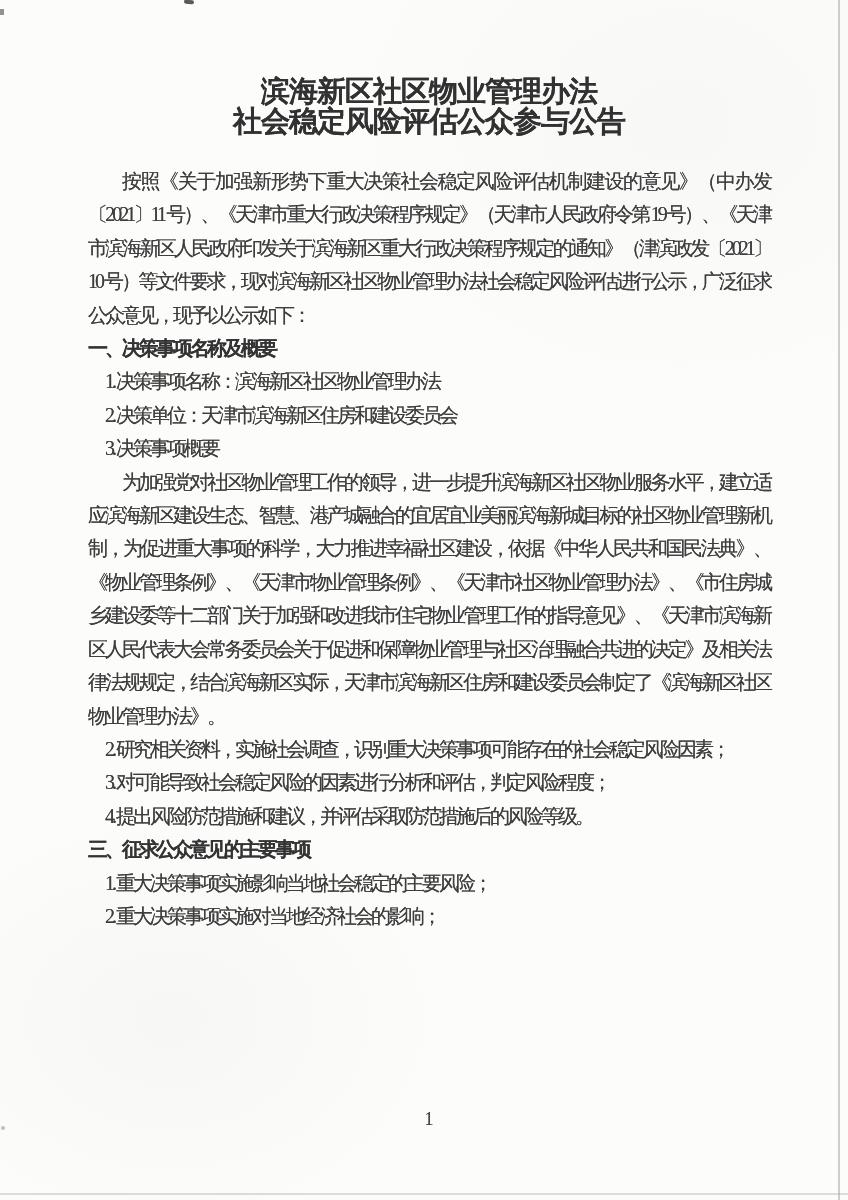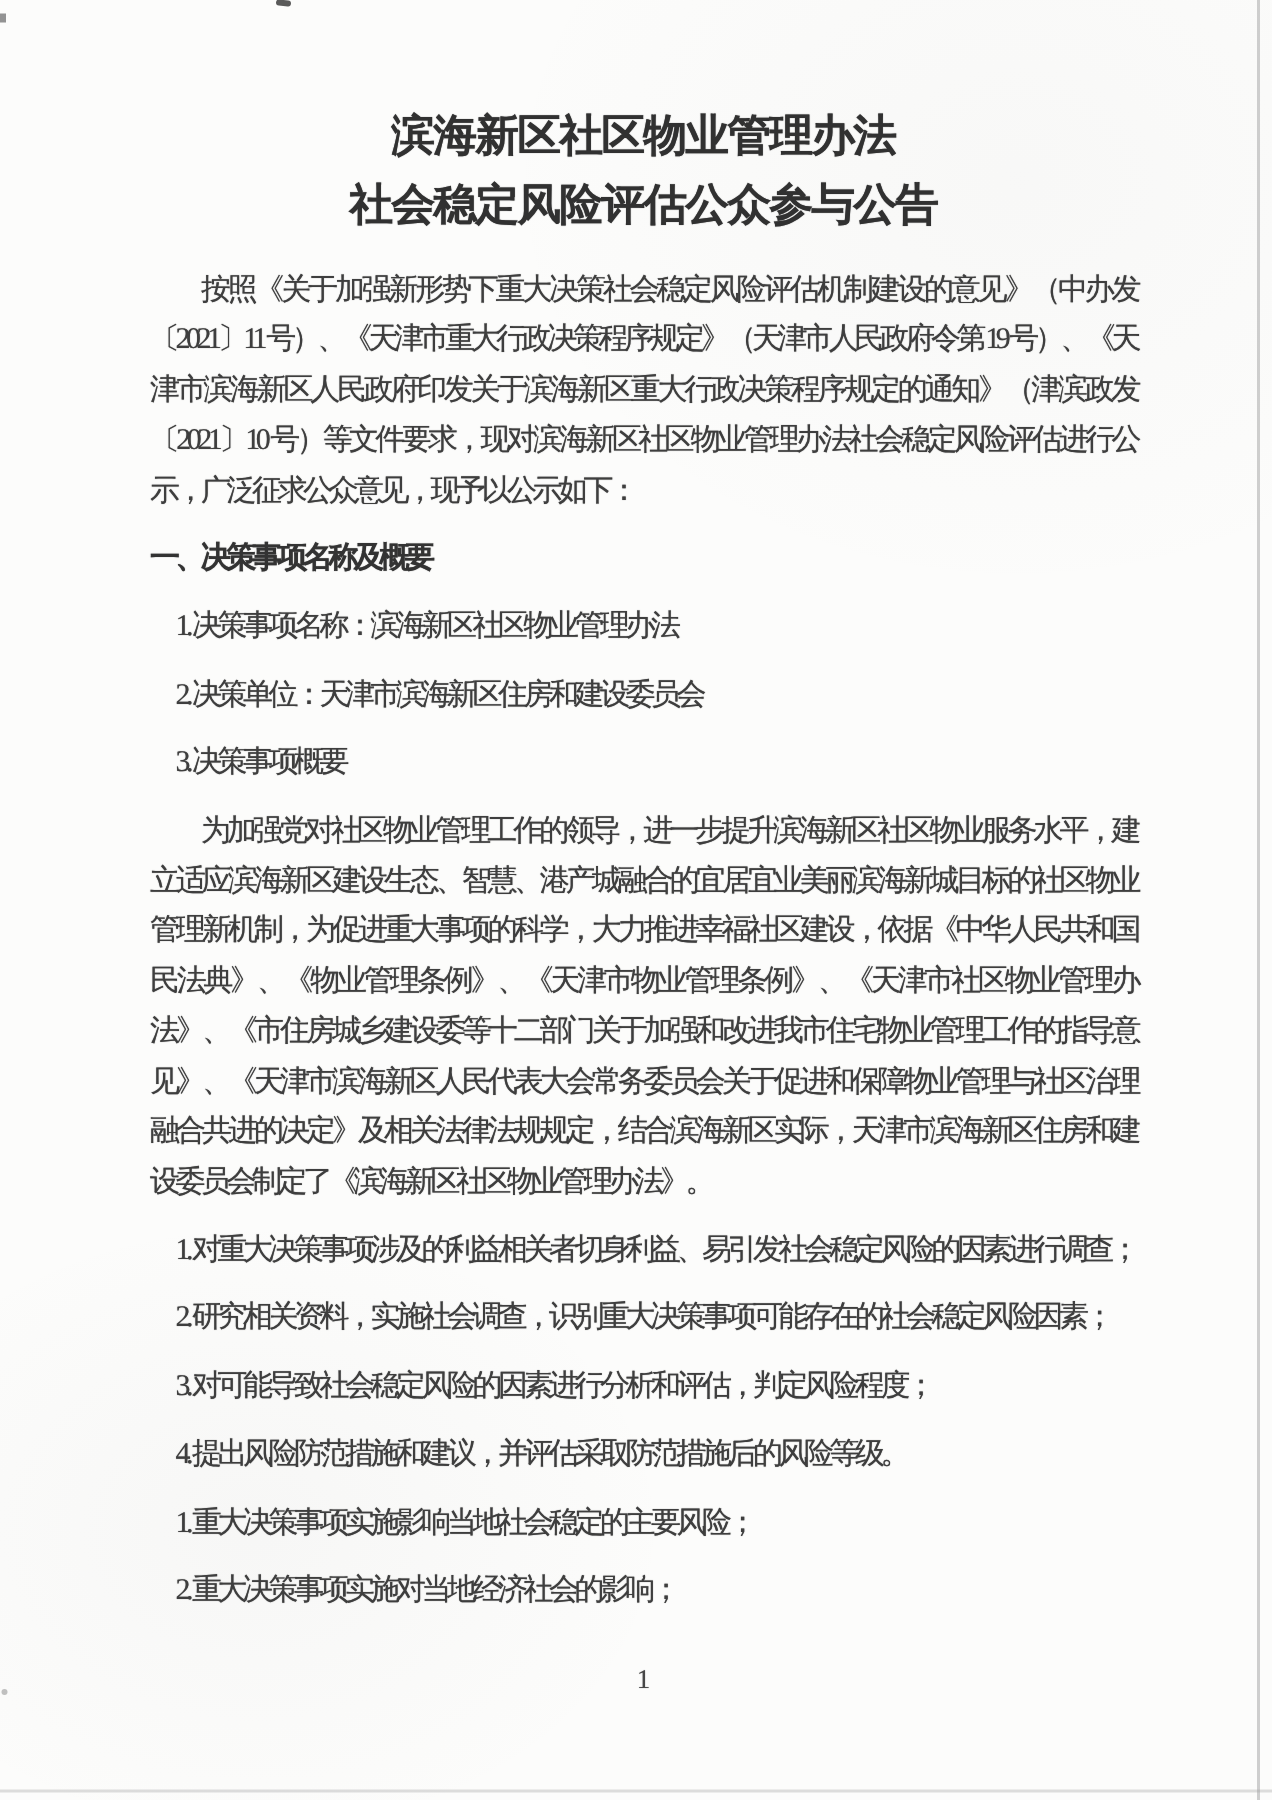--- a/index.html
+++ b/index.html
@@ -42,31 +42,31 @@
 
   .titles {
     position: absolute; left: 88px; top: 79px; width: 682px;
     text-align: center;
   }
   .title-line {
     font-size: 29px; line-height: 24px; font-weight: bold;
     color: #313131; letter-spacing: -1px;
     text-shadow: 0 0 0.6px rgba(49,49,49,0.85);
   }
-  .title-line + .title-line { margin-top: 22px; }
+  .title-line + .title-line { margin-top: 6px; }
 
   .content {
     position: absolute; left: 88px; top: 165px; width: 682px;
     font-size: 20px; line-height: 33.4px;
     letter-spacing: -3px;
     text-align: justify;
     color: #3e3e3e;
     text-shadow: 0 0 0.6px rgba(62,62,62,0.8);
   }
-  .content p { margin: 12px; padding: 0; }
+  .content p { margin: 0; padding: 0; }
   .para { text-indent: 34px; }
   .item { text-indent: 17px; }
   .head { font-weight: bold; color: #333333; }
 
   .page-number {
     position: absolute; left: 88px; top: 1108px; width: 682px;
     text-align: center; font-size: 18px; line-height: 22px;
     color: #474747;
     text-shadow: 0 0 0.6px rgba(71,71,71,0.8);
   }
@@ -87,23 +87,23 @@
     <div class="title-line">社会稳定风险评估公众参与公告</div>
   </div>
 
   <div class="content">
     <p class="para">按照《关于加强新形势下重大决策社会稳定风险评估机制建设的意见》（中办发〔2021〕11 号）、《天津市重大行政决策程序规定》（天津市人民政府令第 19 号）、《天津市滨海新区人民政府印发关于滨海新区重大行政决策程序规定的通知》（津滨政发〔2021〕10 号）等文件要求，现对滨海新区社区物业管理办法社会稳定风险评估进行公示，广泛征求公众意见，现予以公示如下：</p>
     <p class="head">一、决策事项名称及概要</p>
     <p class="item">1. 决策事项名称：滨海新区社区物业管理办法</p>
     <p class="item">2. 决策单位：天津市滨海新区住房和建设委员会</p>
     <p class="item">3. 决策事项概要</p>
     <p class="para">为加强党对社区物业管理工作的领导，进一步提升滨海新区社区物业服务水平，建立适应滨海新区建设生态、智慧、港产城融合的宜居宜业美丽滨海新城目标的社区物业管理新机制，为促进重大事项的科学，大力推进幸福社区建设，依据《中华人民共和国民法典》、《物业管理条例》、《天津市物业管理条例》、《天津市社区物业管理办法》、《市住房城乡建设委等十二部门关于加强和改进我市住宅物业管理工作的指导意见》、《天津市滨海新区人民代表大会常务委员会关于促进和保障物业管理与社区治理融合共进的决定》及相关法律法规规定，结合滨海新区实际，天津市滨海新区住房和建设委员会制定了《滨海新区社区物业管理办法》。</p>
-    <p class="item">1. 对重大决策事项涉及的利益相关者切身利益、易引发社会稳定风险的因素进行调查；</p>
     <p class="item">2. 研究相关资料，实施社会调查，识别重大决策事项可能存在的社会稳定风险因素；</p>
     <p class="item">3. 对可能导致社会稳定风险的因素进行分析和评估，判定风险程度；</p>
     <p class="item">4. 提出风险防范措施和建议，并评估采取防范措施后的风险等级。</p>
+    <p class="head">三、征求公众意见的主要事项</p>
     <p class="item">1. 重大决策事项实施影响当地社会稳定的主要风险；</p>
     <p class="item">2. 重大决策事项实施对当地经济社会的影响；</p>
   </div>
 
   <div class="page-number">1</div>
 
 </div>
 
 </body></html>

